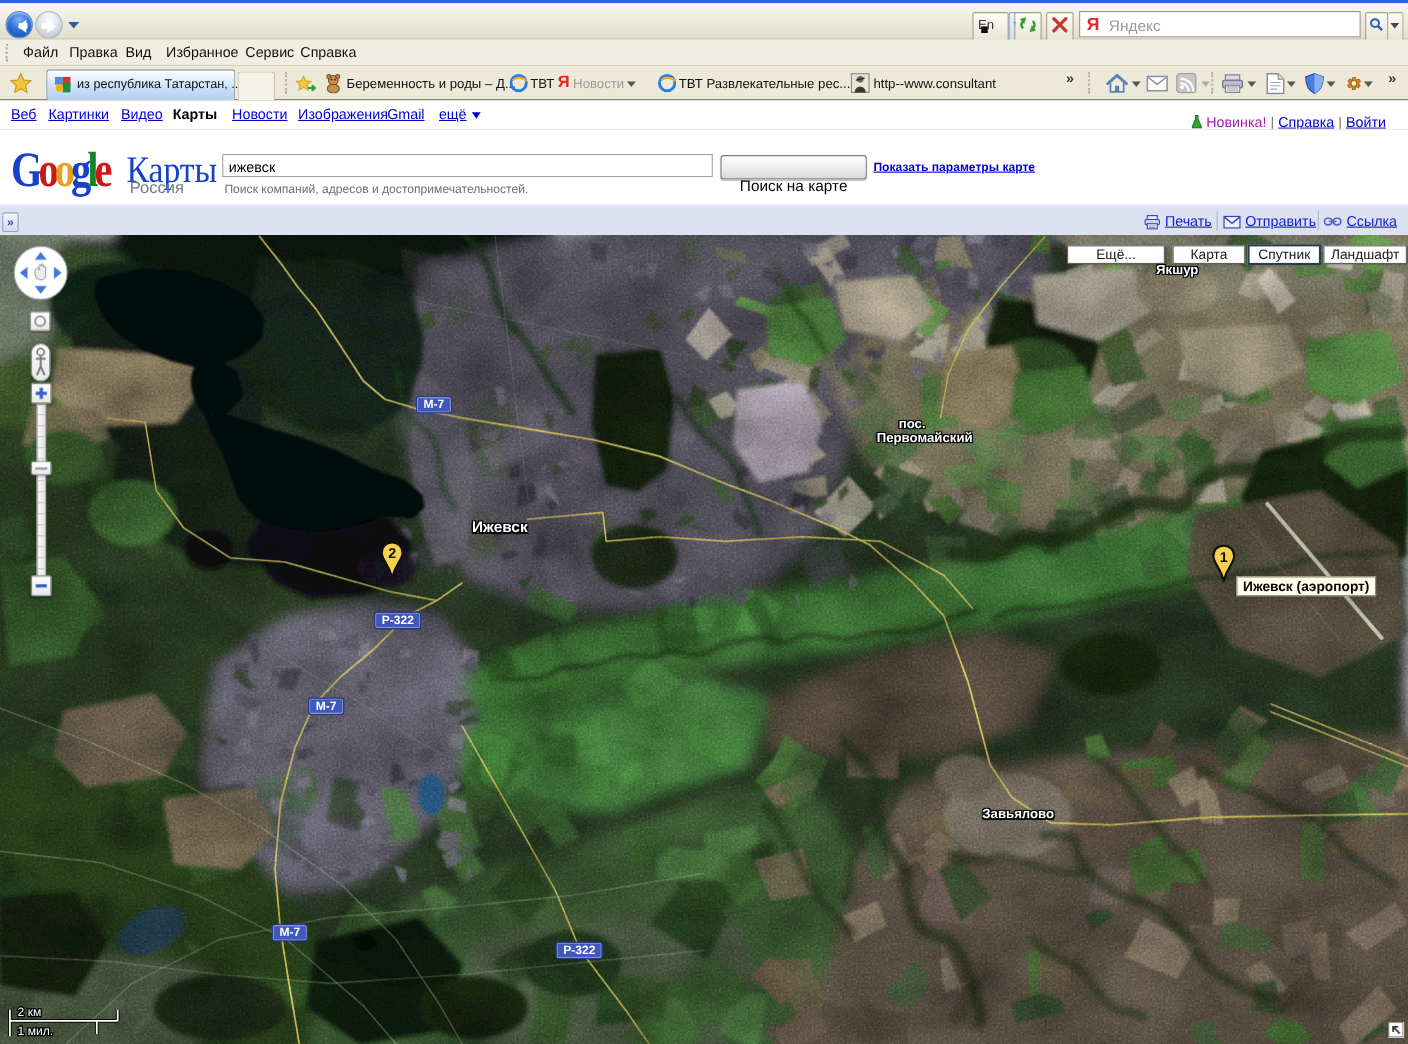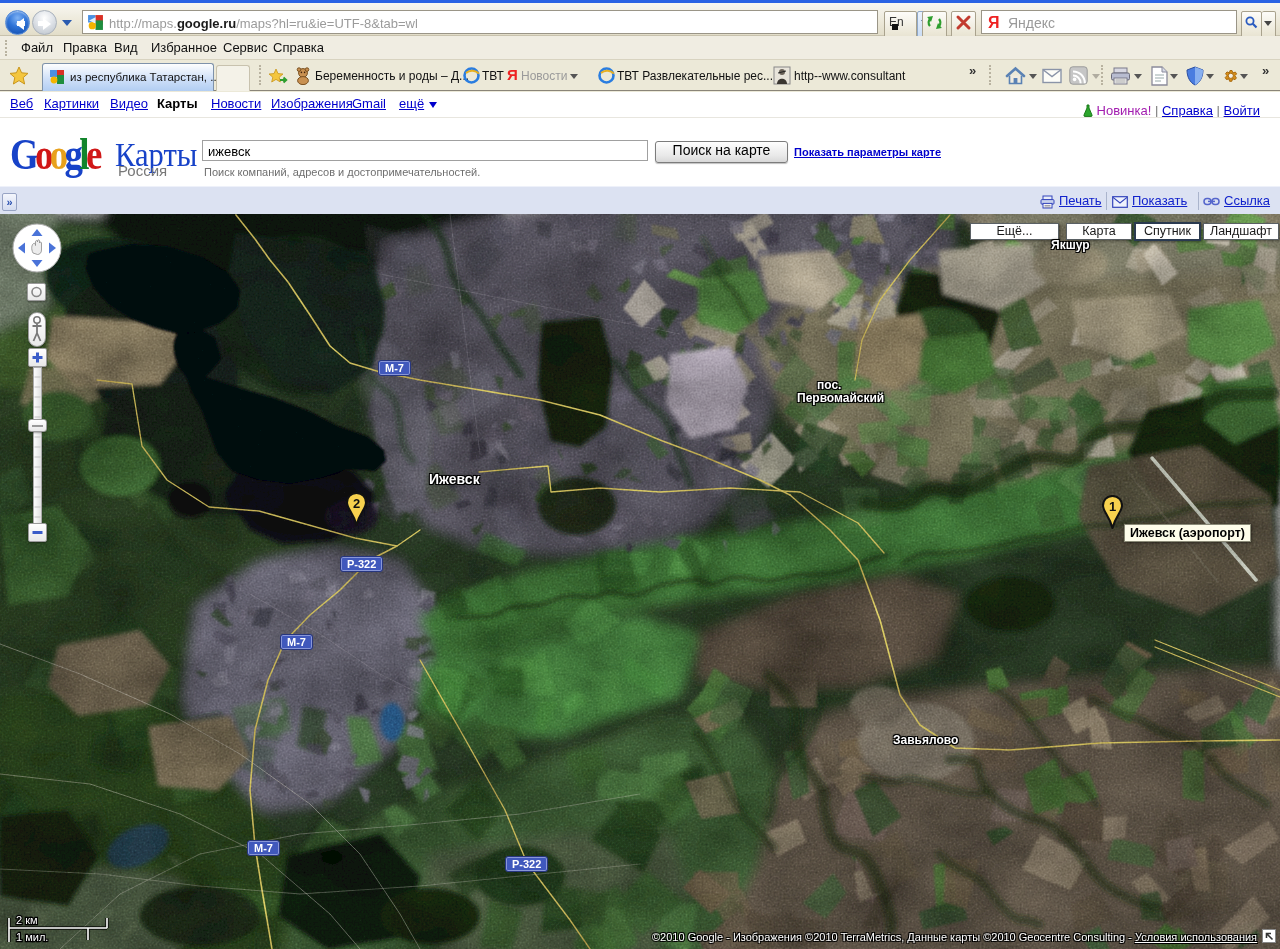--- a/index.html
+++ b/index.html
@@ -49,21 +49,21 @@
 #glinks > a{color:#0000cc;text-decoration:underline;position:absolute;white-space:nowrap}
 #glinks > b{position:absolute;color:#000;font-size:13px}
 #glinks .tri{position:absolute;width:0;height:0;border:4px solid transparent;border-top:6px solid #0000cc}
 #gline{position:absolute;left:0;top:25px;width:1280px;height:1px;background:#e8e6df}
 #glogo{position:absolute;left:10px;top:36px;font-size:45px;letter-spacing:-4.5px;font-weight:bold;font-family:"Liberation Serif",serif;transform:scaleX(.82);transform-origin:left top}
 #glogo .b{color:#1742c8}.gl-r{color:#d01717}.gl-y{color:#e8a11c}.gl-g{color:#12852c}
 #gkarty{position:absolute;left:115px;top:44px;font-size:34px;color:#1742c8;font-family:"Liberation Serif",serif;transform:scaleX(.9);transform-origin:left top}
 #grossiya{position:absolute;left:118px;top:70px;font-size:15px;color:#777}
 #gsearch{position:absolute;left:202px;top:48px;width:446px;height:21px;border:1px solid #a0a0a0;background:#fff;font-size:13px;color:#000;padding:3px 4px 0 5px}
 #gsub{position:absolute;left:204px;top:74px;font-size:11px;color:#6f6f6f}
-#gbtn{position:absolute;left:655px;top:49px;width:133px;height:22px;background:linear-gradient(#fefefe,#e8e8e8 70%,#d8d8d8);border:1px solid #7c7c7c;border-radius:3px;box-shadow:0 1px 1px rgba(0,0,0,.25);text-align:center;font-size:14px;color:#000;padding-top:0}
+#gbtn{position:absolute;left:655px;top:49px;width:133px;height:22px;background:linear-gradient(#fefefe,#e8e8e8 70%,#d8d8d8);border:1px solid #7c7c7c;border-radius:3px;box-shadow:0 1px 1px rgba(0,0,0,.25);text-align:center;font-size:14px;color:#000;padding-top:19px}
 #gparams{position:absolute;left:794px;top:54px;font-size:11px;font-weight:bold;color:#0000cc;text-decoration:underline}
 #gright{position:absolute;right:20px;top:7px;font-size:13px;white-space:nowrap}
 #gright a{color:#0000cc;text-decoration:underline}
 #gright .new{color:#a21caf;font-weight:normal}
 
 #gtool{position:absolute;left:0;top:186px;width:1280px;height:28px;background:#dce2f2;border-top:1px solid #eef1fa}
 #gtool .chev{position:absolute;left:2px;top:6px;width:15px;height:18px;background:linear-gradient(#f4f6fc,#d4dcf0);border:1px solid #98a4c4;border-radius:2px;color:#2a50b0;font-size:11px;font-weight:bold;text-align:center;line-height:16px}
 #gtool .rlink{position:absolute;top:6px;font-size:13px;color:#1122cc;text-decoration:underline;white-space:nowrap}
 #gtool .sep{position:absolute;top:5px;width:1px;height:18px;background:#aab4cc}
 </style></head>
@@ -72,30 +72,20 @@
 <div id="navbar">
   <div id="backbtn" class="navcirc">
       <div class="arr"></div>
       <div class="arrbar"></div>
     </div>
   <div id="fwdbtn" class="navcirc">
       <div class="arr"></div>
       <div class="arrbar"></div>
     </div>
   <div id="navdrop"></div>
-  <div id="addrbar">
-    <svg id="addrfav" viewBox="0 0 16 16">
-        <rect x="1" y="1" width="7" height="7" fill="#4a90e2"></rect>
-        <rect x="8" y="1" width="7" height="9" fill="#d93025"></rect>
-        <rect x="8" y="6" width="7" height="9" fill="#1e8e3e"></rect>
-        <circle cx="5" cy="11" r="3.4" fill="#f4b400"></circle>
-        <path d="M2 6 L8 3 L8 9 Z" fill="#fff" opacity=".85"></path>
-      </svg>
-    <div id="addrtext">http://maps.<b>google.ru</b>/maps?hl=ru&amp;ie=UTF-8&amp;tab=wl</div>
-  </div>
   <div id="langbtn" class="xpbtn">
       <span>En</span>
       <i></i>
     </div>
   <div id="langdrop" class="xpbtn"></div>
   <div id="refreshbtn" class="xpbtn"><svg width="23" height="21" viewBox="0 0 23 21">
         <path d="M7 14 A5.5 5.5 0 0 1 7 7" fill="none" stroke="#2e9e2e" stroke-width="2.2"></path>
         <path d="M4.2 5 L10 4 L8 10 Z" fill="#2e9e2e"></path>
         <path d="M16 7 A5.5 5.5 0 0 1 16 14" fill="none" stroke="#2e9e2e" stroke-width="2.2"></path>
         <path d="M18.8 16 L13 17 L15 11 Z" fill="#2e9e2e"></path>
@@ -247,21 +237,21 @@
       <rect x="1" y="4.6" width="13" height="4.6" rx="1" fill="#c8d2ee" stroke="#3344bb"></rect>
       <rect x="3" y="8.4" width="9" height="4.6" fill="#fff" stroke="#3344bb"></rect>
       <path d="M4.5 10.4 H10.5 M4.5 12 H10.5" stroke="#778" stroke-width=".8"></path>
     </svg>
   <div class="rlink" style="left:1059px">Печать</div>
   <div class="sep" style="left:1106px"></div>
   <svg class="abs" style="left:1112px;top:9px" width="16" height="12" viewBox="0 0 16 12">
       <rect x="0.7" y="0.7" width="14.6" height="10.6" fill="#eef2fc" stroke="#3344bb" stroke-width="1.2"></rect>
       <path d="M1 1.4 L8 7 L15 1.4" fill="none" stroke="#3344bb" stroke-width="1.2"></path>
     </svg>
-  <div class="rlink" style="left:1132px">Показать</div>
+  <div class="rlink" style="left:1132px">Отправить</div>
   <div class="sep" style="left:1198px"></div>
   <svg class="abs" style="left:1203px;top:10px" width="17" height="9" viewBox="0 0 17 9">
       <rect x="1" y="1.4" width="7" height="6" rx="3" fill="none" stroke="#5566cc" stroke-width="1.5"></rect>
       <rect x="9" y="1.4" width="7" height="6" rx="3" fill="none" stroke="#5566cc" stroke-width="1.5"></rect>
       <path d="M5 4.4 H12" stroke="#5566cc" stroke-width="1.5"></path>
     </svg>
   <div class="rlink" style="left:1224px">Ссылка</div>
 </div>
 <style>
 #map{position:absolute;left:0;top:214px;width:1280px;height:735px;overflow:hidden;background:#2e3a28}
@@ -1124,19 +1114,18 @@
 <svg class="abs" style="left:6px;top:697px" width="110" height="34" viewBox="0 0 110 34">
 <g stroke="#000" stroke-width="3.5" fill="none" opacity=".85">
         <path d="M3 7 V31 M3 17 H101 M101 7 V17 M82 17 V29"></path>
       </g>
 <g stroke="#fff" stroke-width="1.6" fill="none">
         <path d="M3 7 V31 M3 17 H101 M101 7 V17 M82 17 V29"></path>
       </g>
 <text x="10" y="13" font-size="11" fill="#fff" stroke="#000" stroke-width="2.4" paint-order="stroke" font-family="Liberation Sans">2 км</text>
 <text x="10" y="30" font-size="11" fill="#fff" stroke="#000" stroke-width="2.4" paint-order="stroke" font-family="Liberation Sans">1 мил.</text>
 </svg>
-<div id="copyr">©2010 Google - Изображения ©2010 TerraMetrics, Данные карты ©2010 Geocentre Consulting - <span style="text-decoration:underline">Условия использования</span></div>
 <div id="gripbox">
       <svg width="11" height="11" viewBox="0 0 11 11">
         <path d="M8.5 8.5 L2.5 2.5 M2.5 7 L2.5 2.5 L7 2.5" stroke="#333" stroke-width="1.6" fill="none"></path>
       </svg>
     </div>
 
 </div>
 </body></html>

